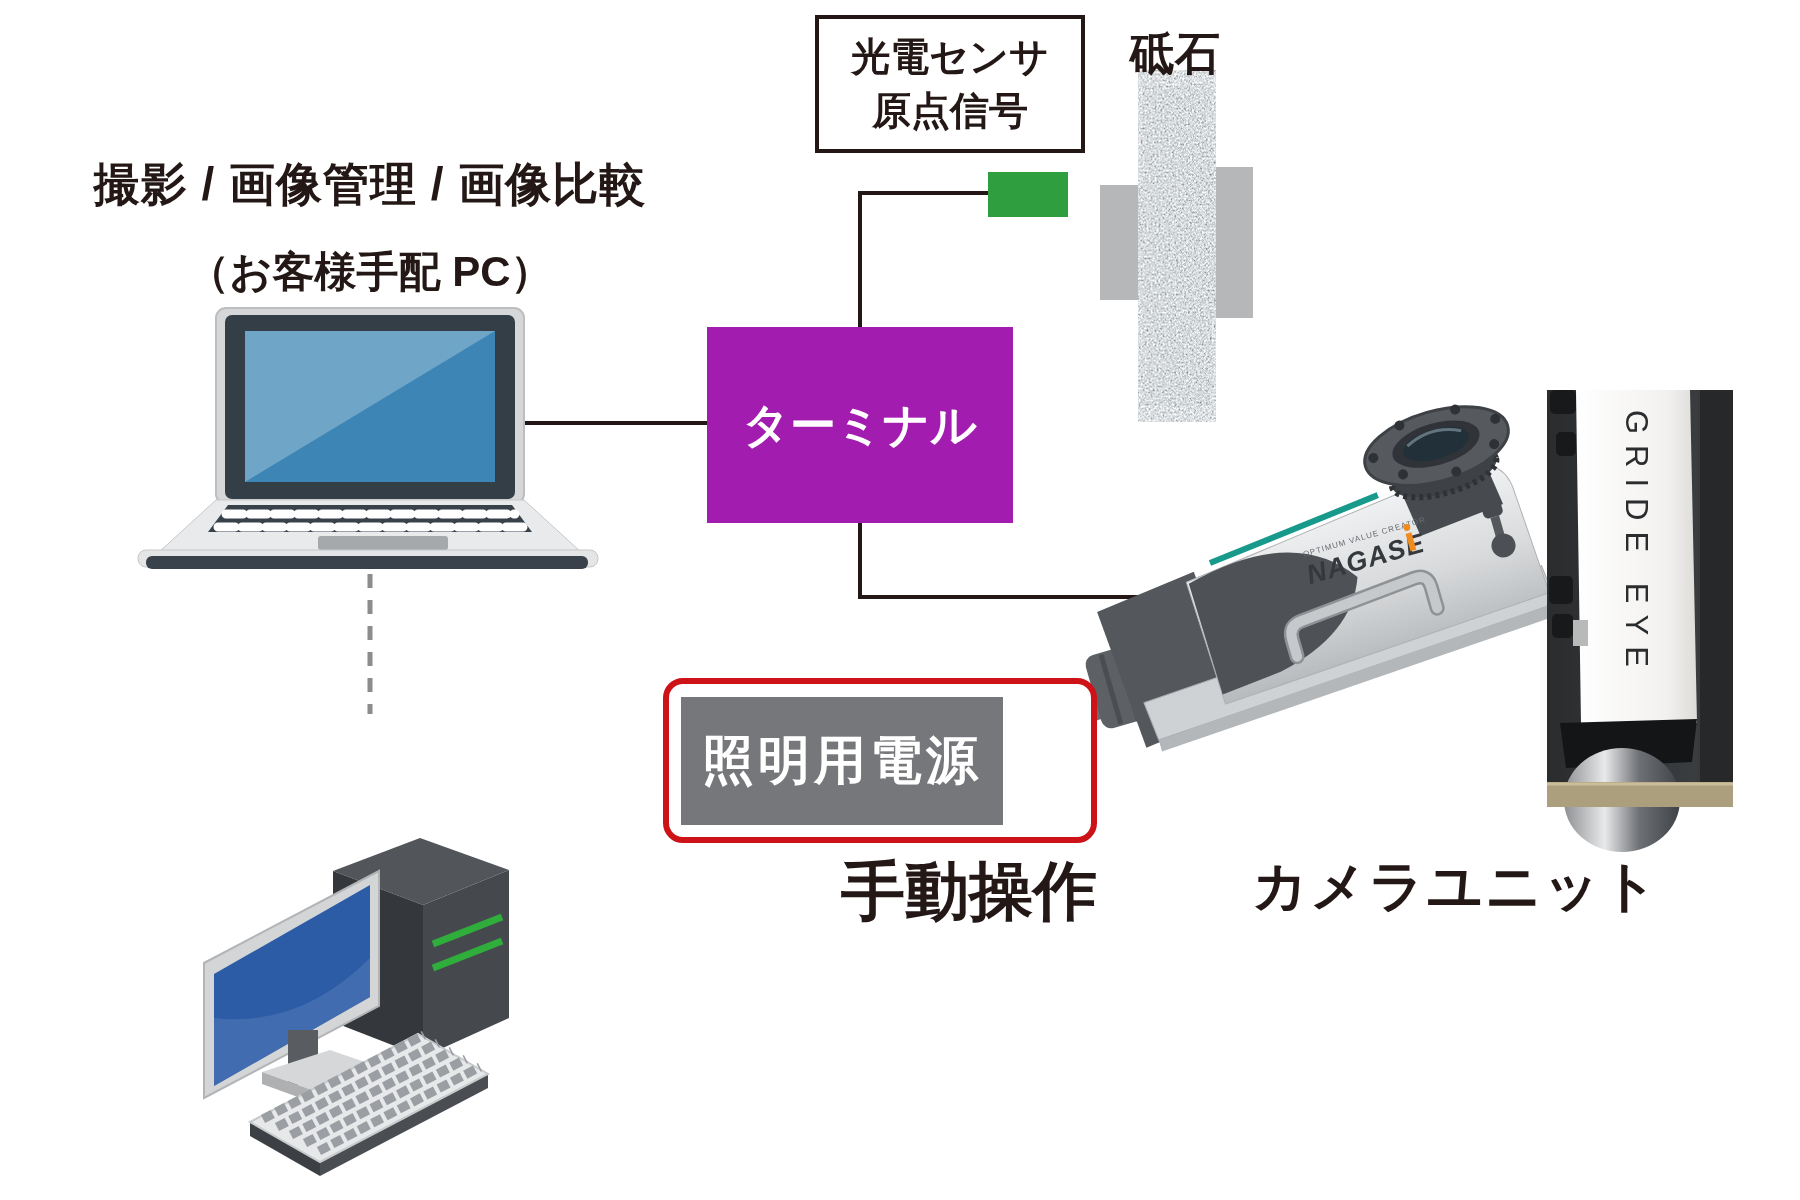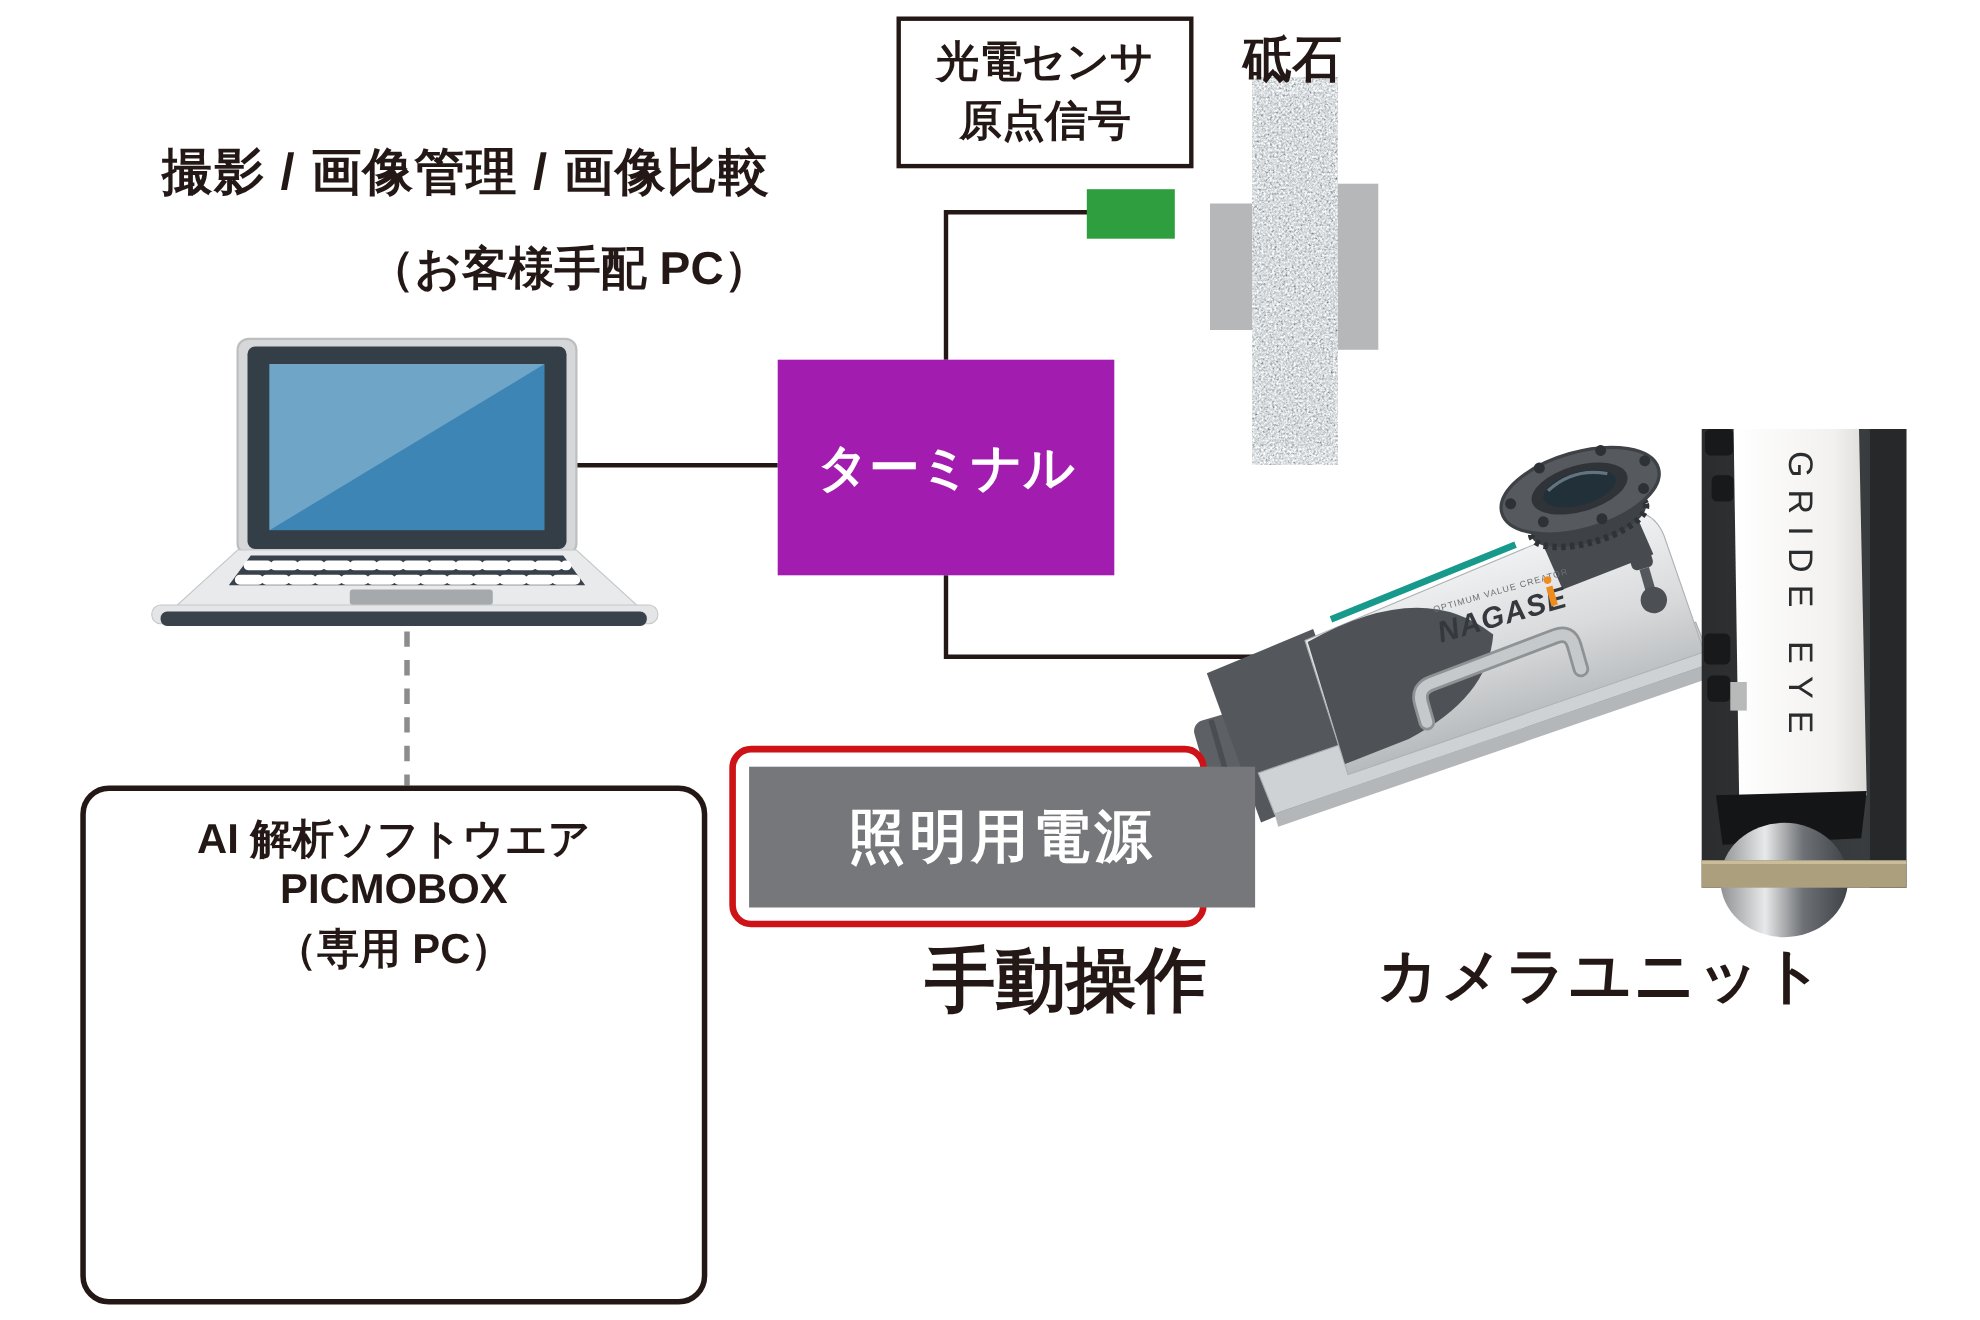--- a/index.html
+++ b/index.html
@@ -6,29 +6,29 @@
   #canvas{position:relative;width:1800px;height:1200px;background:#ffffff;overflow:hidden;
           font-family:"Liberation Sans", sans-serif;color:#231815;}
   .abs{position:absolute;}
   .jp-bold{font-weight:700;color:#231815;}
   #svg-layer{position:absolute;left:0;top:0;}
   
   .sensor-box{left:815px;top:15px;width:262px;height:130px;border:4px solid #231815;background:#fff;
               display:flex;flex-direction:column;justify-content:center;align-items:center;
               font-size:39px;font-weight:700;line-height:1.38;text-align:right;}
   .grind-label{left:1100px;top:24px;width:150px;text-align:center;font-size:45px;font-weight:700;}
-  .pc-caption{left:40px;top:126px;width:660px;text-align:right;}
+  .pc-caption{left:40px;top:154px;width:660px;text-align:center;}
   .pc-caption .l1{font-size:46px;font-weight:700;letter-spacing:1px;}
   .pc-caption .l2{font-size:42px;font-weight:700;margin-top:28px;}
   .terminal-box{left:707px;top:327px;width:306px;height:196px;background:#a21caf;color:#ffffff;
                 display:flex;flex-direction:column;justify-content:center;align-items:center;
                 font-size:46px;font-weight:700;line-height:1.4;text-align:center;}
   .light-power-outer{left:663px;top:678px;width:434px;height:165px;border:6px solid #CD1317;border-radius:20px;
                      background:#ffffff;box-sizing:border-box;}
-  .light-power-inner{left:681px;top:697px;width:460px;height:128px;background:#76777A;
+  .light-power-inner{left:681px;top:697px;width:322px;height:128px;background:#76777A;
                      display:flex;justify-content:center;align-items:center;
                      color:#ffffff;font-size:52px;font-weight:700;letter-spacing:4px;}
   .manual-label{left:663px;top:848px;width:434px;text-align:right;font-size:64px;font-weight:700;}
   .ai-box{left:73px;top:714px;width:570px;height:472px;border:5px solid #231815;border-radius:26px;
           background:#ffffff;box-sizing:border-box;text-align:center;}
   .ai-box .l1{font-size:38px;font-weight:700;margin-top:18px;}
   .ai-box .l2{font-size:38px;font-weight:700;margin-top:6px;}
   .camera-label{left:1160px;top:850px;width:500px;text-align:right;font-size:55px;font-weight:700;letter-spacing:2px;}
 </style>
 </head>
@@ -191,20 +191,16 @@
 
   <div class="abs terminal-box">
     <div>ターミナル</div>
   </div>
 
   <div class="abs light-power-outer"></div>
   <div class="abs light-power-inner">照明用電源</div>
 
   <div class="abs manual-label jp-bold">手動操作</div>
 
-  <div class="abs ai-box">
-    <div class="l1">AI 解析ソフトウエア PICMOBOX</div>
-    <div class="l2">（専用 PC）</div>
-  </div>
 
   <div class="abs camera-label jp-bold">カメラユニット</div>
 
 </div>
 
 </body></html>

